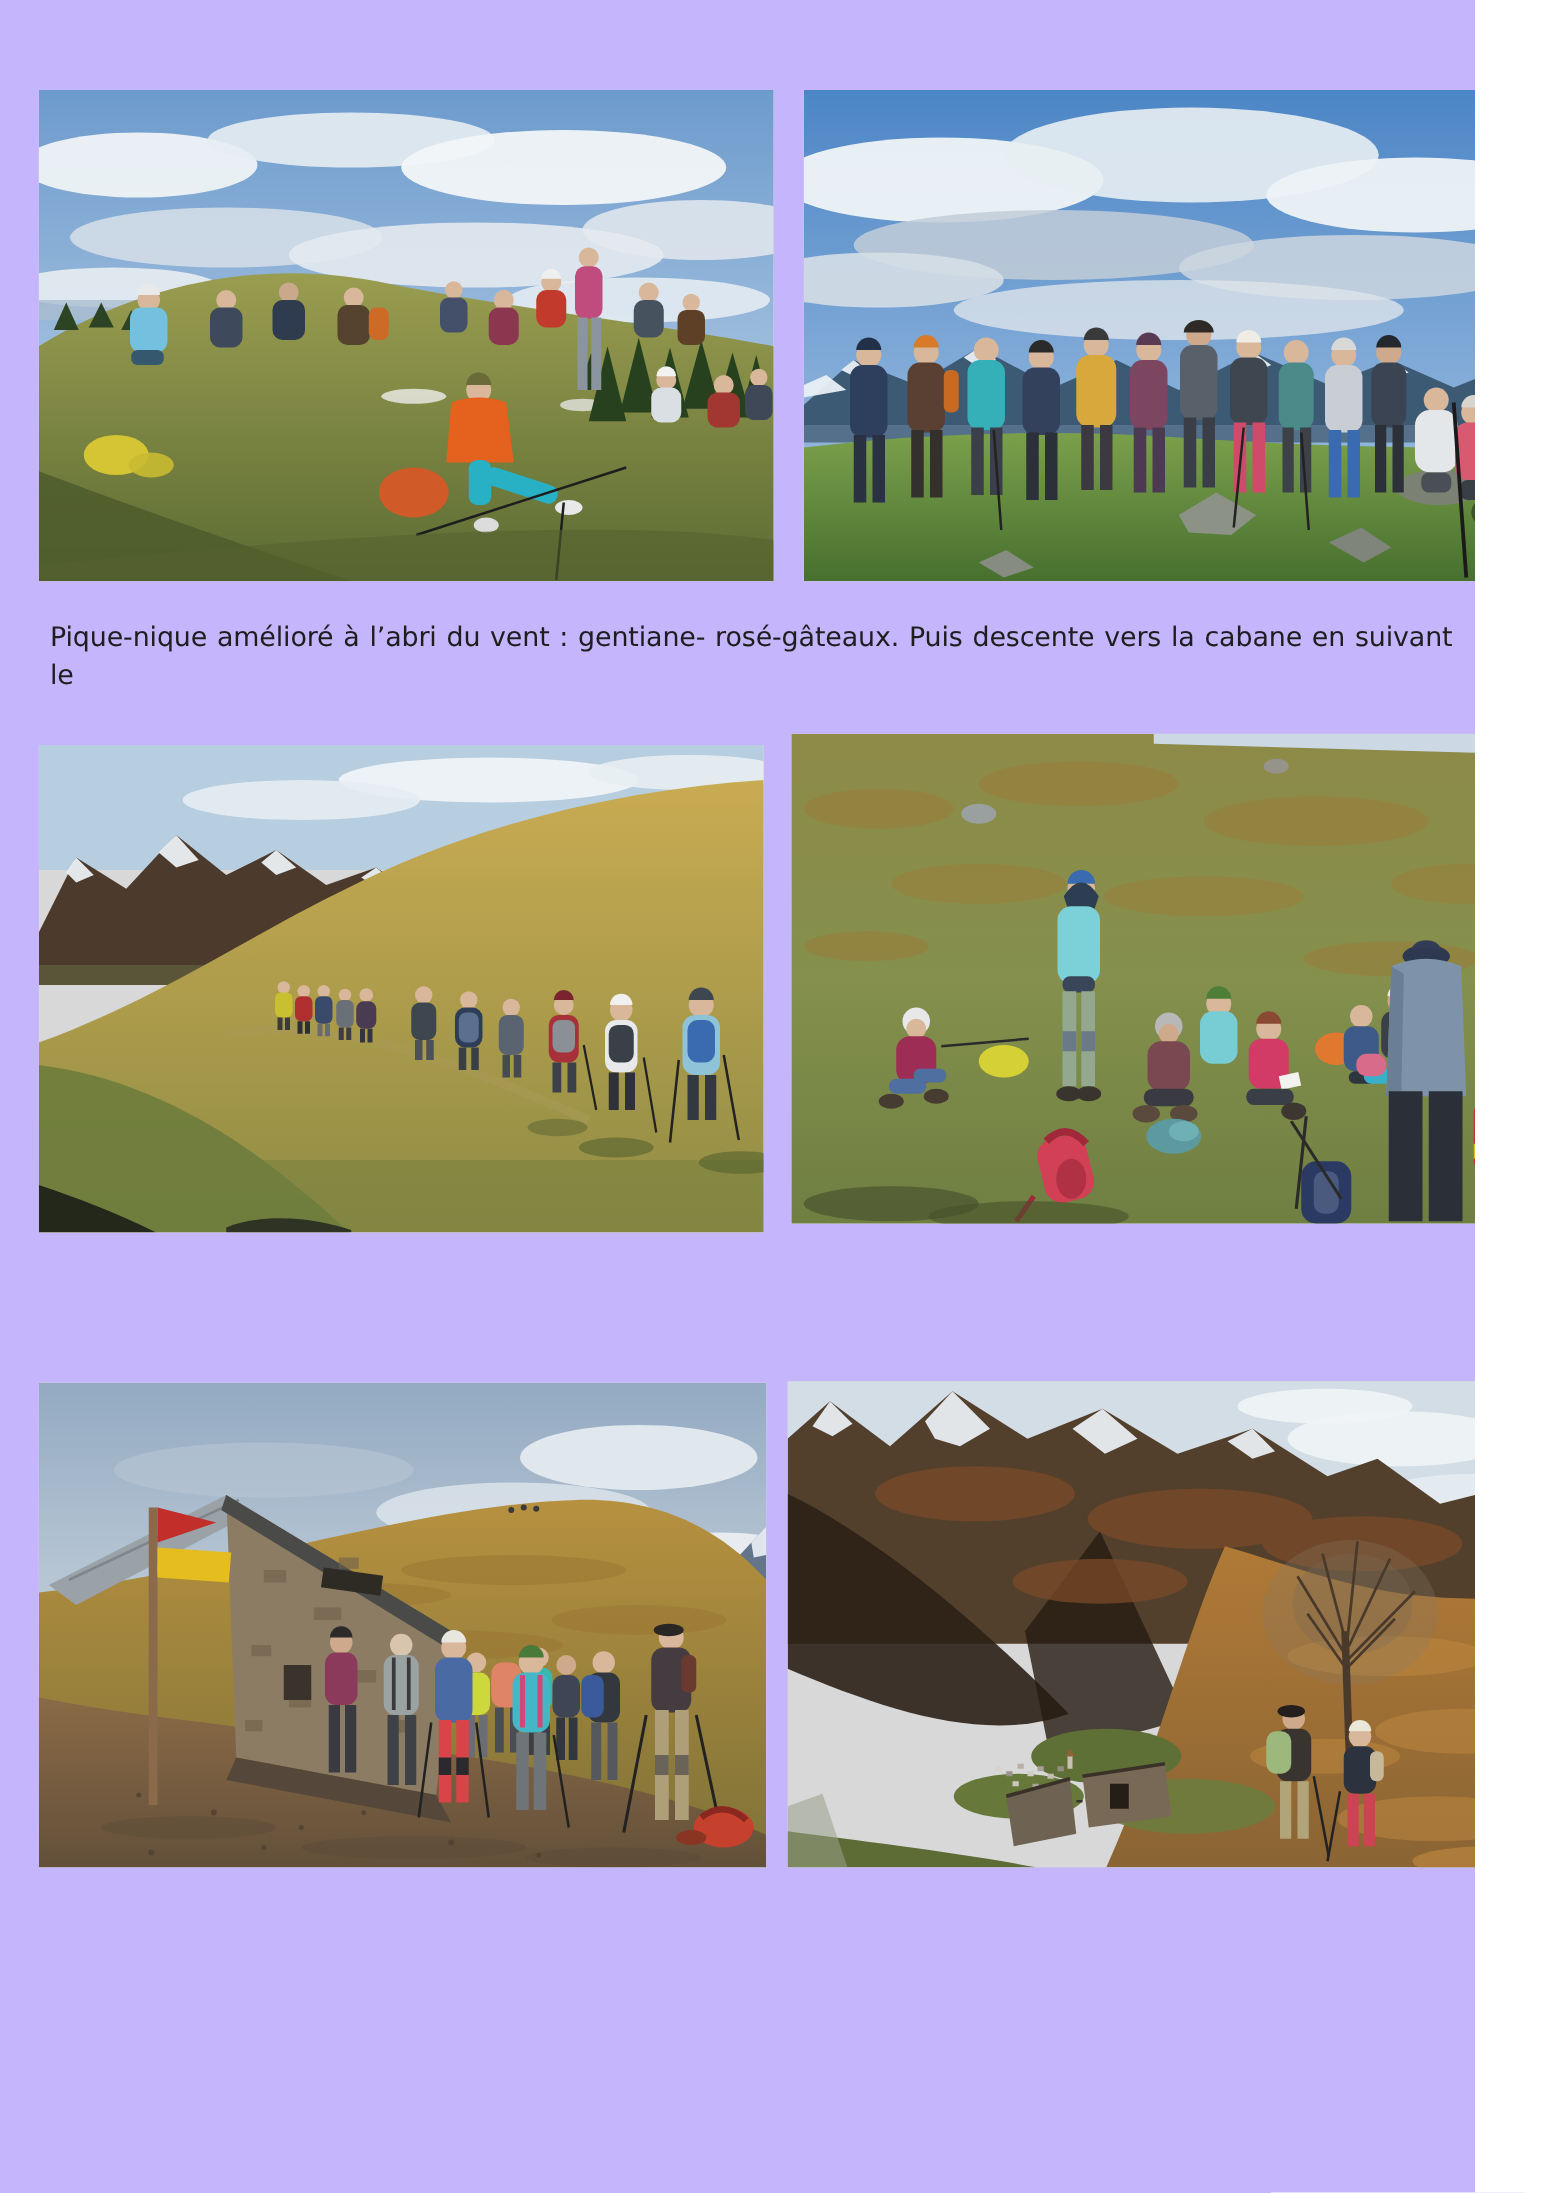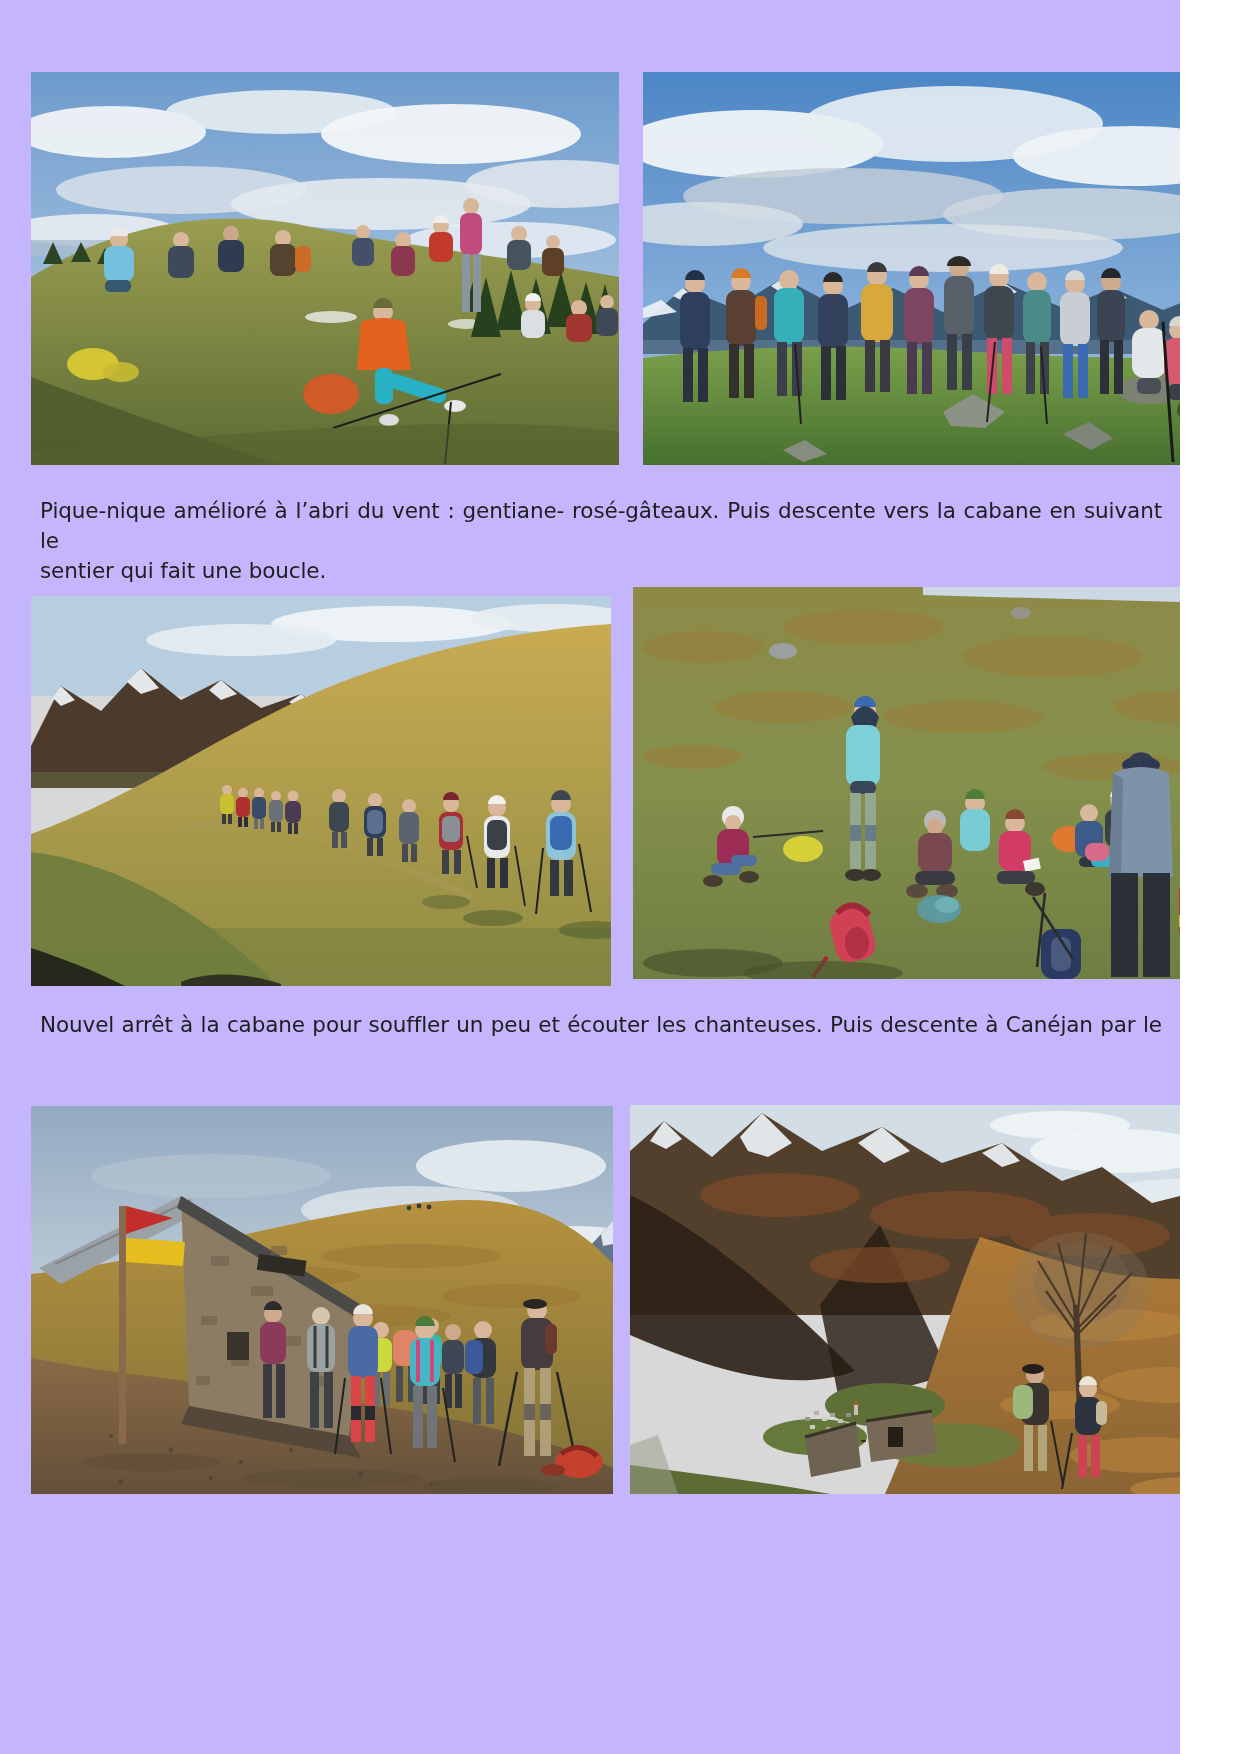--- a/index.html
+++ b/index.html
@@ -288,21 +288,20 @@
         <line x1="152" y1="272" x2="158" y2="352" stroke="#222" stroke-width="2"></line>
         <line x1="352" y1="270" x2="344" y2="350" stroke="#222" stroke-width="2"></line>
         <line x1="398" y1="274" x2="404" y2="352" stroke="#222" stroke-width="2"></line>
         <line x1="520" y1="250" x2="530" y2="390" stroke="#1a1a1a" stroke-width="3"></line>
       </g>
     </svg>
   </figure>
 
   <p class="para" style="left:40px;top:496px;margin:0;">
     <span class="line just">Pique-nique amélioré à l’abri du vent : gentiane- rosé-gâteaux. Puis descente vers la cabane en suivant le</span>
-    <span class="line">sentier qui fait une boucle.</span>
   </p>
 
   <figure class="photo" style="left:31px;top:596px;width:580px;height:390px;margin:0;" aria-label="Line of hikers descending a golden hillside trail with snowy peaks in the background">
     <svg viewBox="0 0 580 390" preserveAspectRatio="none">
       <defs>
         <linearGradient id="s3tan" x1="0" y1="0" x2="0" y2="1">
           <stop offset="0" stop-color="#c9ab52"></stop>
             <stop offset="1" stop-color="#8f8c44"></stop>
         </linearGradient>
       </defs>
@@ -532,21 +531,20 @@
           </g>
         <line x1="400" y1="310" x2="440" y2="372" stroke="#2a2a2a" stroke-width="2.5"></line>
         <line x1="412" y1="306" x2="404" y2="380" stroke="#2a2a2a" stroke-width="2.5"></line>
         <ellipse cx="80" cy="376" rx="70" ry="14" fill="#47502c" opacity="0.65"></ellipse>
         <ellipse cx="190" cy="386" rx="80" ry="12" fill="#47502c" opacity="0.6"></ellipse>
       </g>
     </svg>
   </figure>
 
   <p class="para" style="left:40px;top:1010px;margin:0;">
-    <span class="line just">Nouvel arrêt à la cabane pour souffler un peu et écouter les chanteuses. Puis descente à Canéjan par le</span>
   </p>
 
   <figure class="photo" style="left:31px;top:1106px;width:582px;height:388px;margin:0;" aria-label="Stone cabin with a red and yellow flag and a group of hikers on a dirt clearing">
     <svg viewBox="0 0 582 388" preserveAspectRatio="none">
       <defs>
         <linearGradient id="s5sky" x1="0" y1="0" x2="0" y2="1">
           <stop offset="0" stop-color="#93aac2"></stop>
             <stop offset="1" stop-color="#ccd6de"></stop>
         </linearGradient>
         <linearGradient id="s5hill" x1="0" y1="0" x2="0" y2="1">

